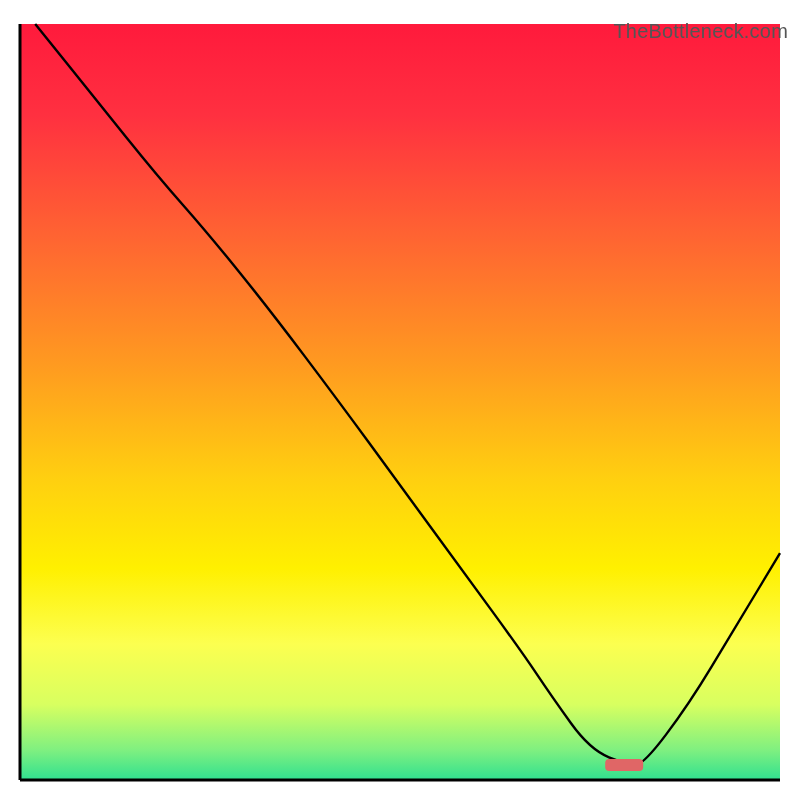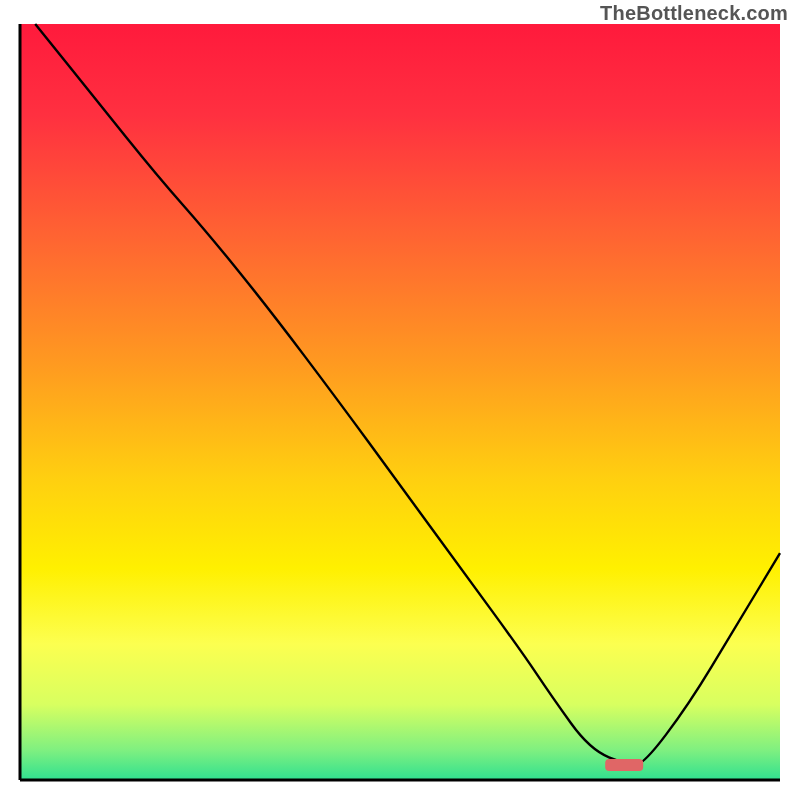--- a/index.html
+++ b/index.html
@@ -6,24 +6,24 @@
     margin: 0;
     padding: 0;
     width: 800px;
     height: 800px;
     overflow: hidden;
     background: #ffffff;
     font-family: Arial, Helvetica, sans-serif;
   }
   .watermark {
     position: absolute;
-    top: 2px;
+    top: 20px;
     right: 12px;
     font-size: 20px;
-    font-weight: 700;
+    font-weight: 400;
     color: #555555;
     letter-spacing: 0.2px;
     z-index: 10;
   }
   svg {
     display: block;
   }
 </style>
 </head>
 <body>

